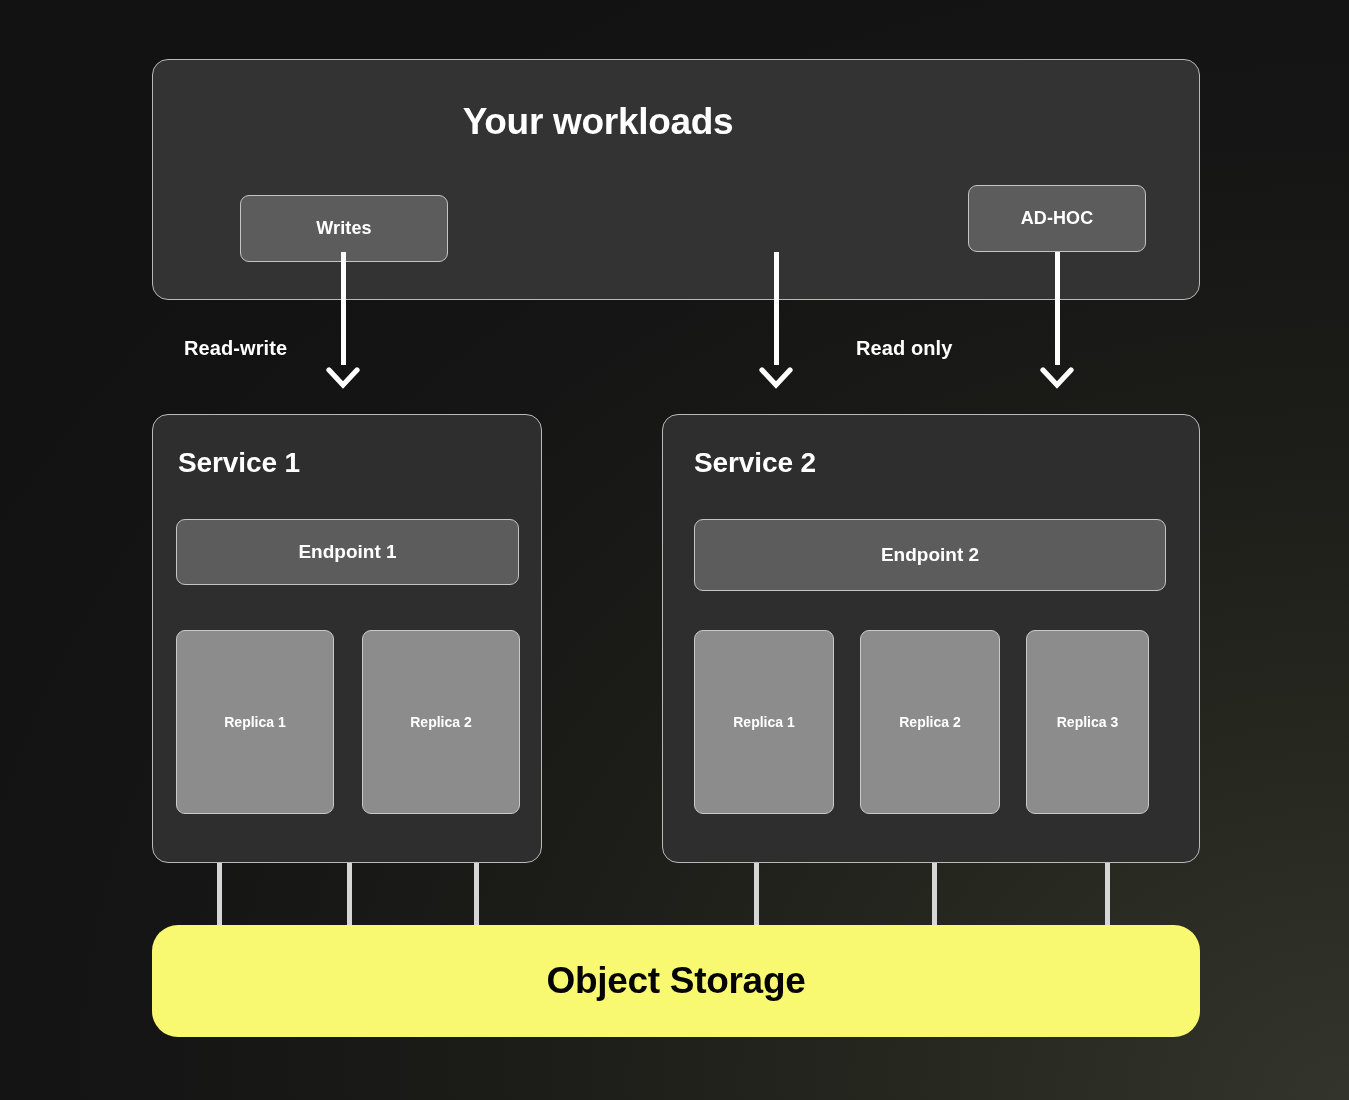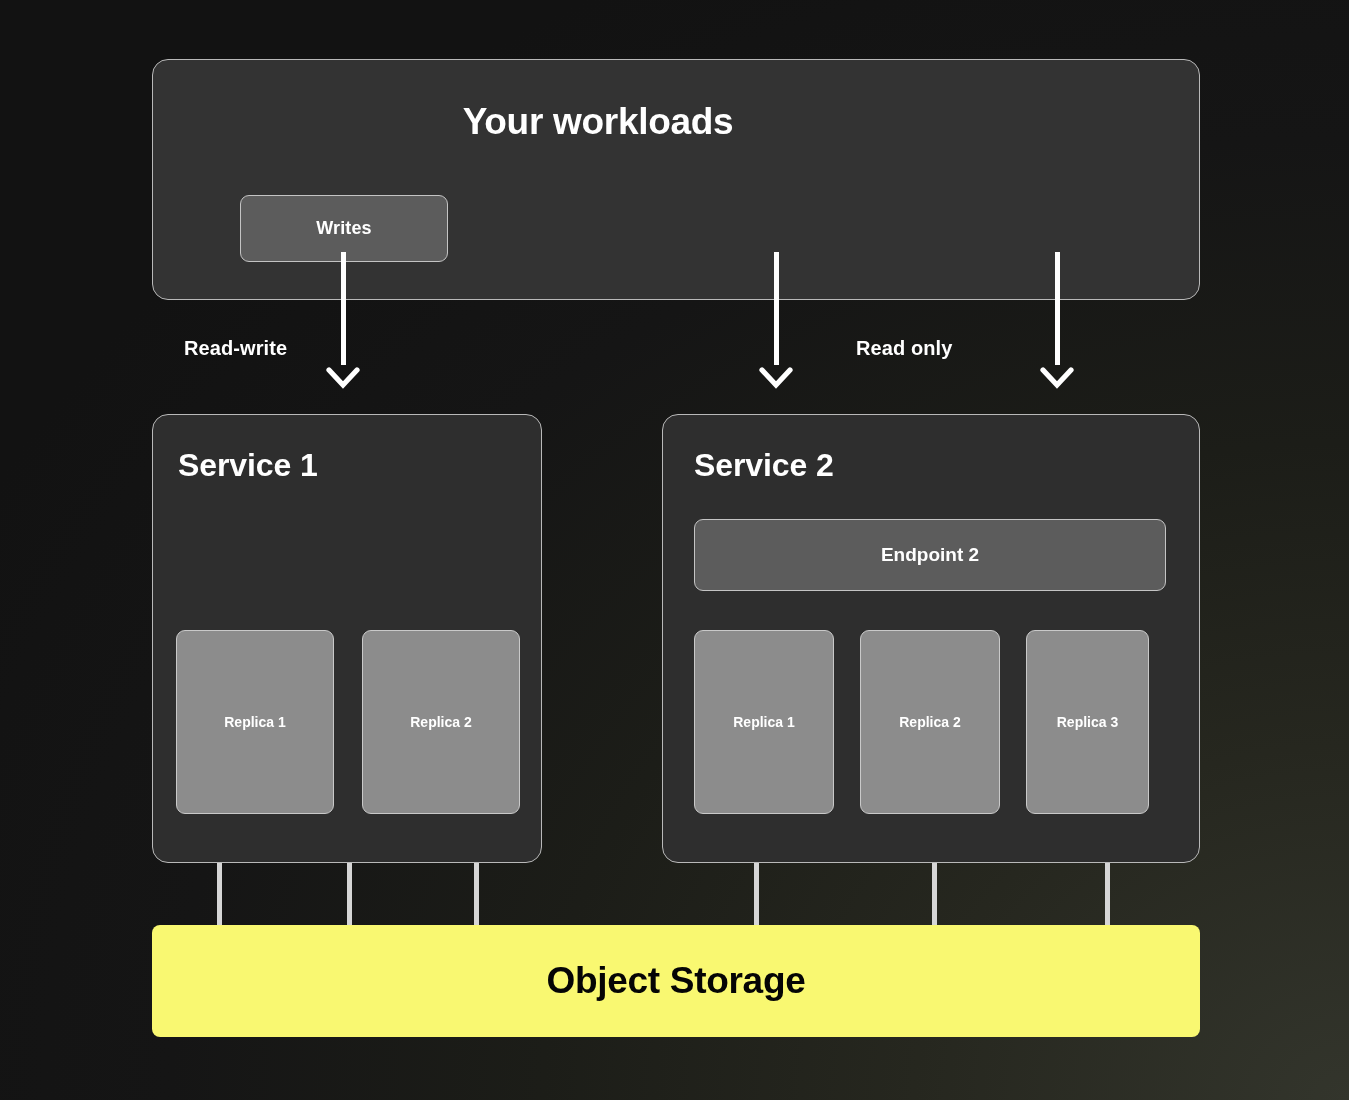--- a/index.html
+++ b/index.html
@@ -81,21 +81,21 @@
   .service-panel {
     background: #2e2e2e;
     border: 1px solid #b9b9b9;
     border-radius: 16px;
   }
   #service1-panel { left: 152px; top: 414px; width: 390px; height: 449px; }
   #service2-panel { left: 662px; top: 414px; width: 538px; height: 449px; }
 
   .service-title {
     color: #ffffff;
-    font-size: 32px;
+    font-size: 28px;
     font-weight: 700;
     letter-spacing: -0.1px;
   }
   #service1-title { left: 178px; top: 447px; }
   #service2-title { left: 694px; top: 447px; }
 
   .endpoint {
     background: #5c5c5c;
     border: 1px solid #c4c4c4;
     border-radius: 9px;
@@ -132,21 +132,21 @@
     background: #d6d6d6;
     width: 5px;
     top: 863px;
     height: 63px;
   }
 
   
   #object-storage {
     left: 152px; top: 925px; width: 1048px; height: 112px;
     background: #f9f871;
-    border-radius: 8px;
+    border-radius: 26px;
     display: flex;
     align-items: center;
     justify-content: center;
   }
   #object-storage-label {
     color: #050505;
     font-size: 37px;
     font-weight: 700;
     letter-spacing: -0.3px;
   }
@@ -156,20 +156,21 @@
 
 <div id="stage">
 
   <div class="abs panel" id="workloads-panel"></div>
 
   <div class="abs" id="workloads-title">Your workloads</div>
 
   <div class="abs chip" id="chip-writes">Writes</div>
 
 
+  <div class="abs chip" id="chip-adhoc">AD-HOC</div>
 
   <div class="abs arrow-line" style="left:341px; top:252px; height:113px;"></div>
   <div class="abs arrow-head" style="left:326px; top:358px;">
     <svg width="34" height="34" viewBox="0 0 34 34" aria-hidden="true">
       <path d="M3 12 L17 27 L31 12" fill="none" stroke="#ffffff" stroke-width="5.2" stroke-linecap="round" stroke-linejoin="miter"></path>
     </svg>
   </div>
 
   <div class="abs arrow-line" style="left:774px; top:252px; height:113px;"></div>
   <div class="abs arrow-head" style="left:759px; top:358px;">
@@ -186,20 +187,21 @@
   </div>
 
   <div class="abs edge-label" id="label-read-write">Read-write</div>
 
   <div class="abs edge-label" id="label-read-only">Read only</div>
 
   <div class="abs service-panel" id="service1-panel"></div>
 
   <div class="abs service-title" id="service1-title">Service 1</div>
 
+  <div class="abs endpoint" id="endpoint1">Endpoint 1</div>
 
   <div class="abs replica" id="s1-replica-1">Replica 1</div>
 
   <div class="abs replica" id="s1-replica-2">Replica 2</div>
 
   <div class="abs service-panel" id="service2-panel"></div>
 
   <div class="abs service-title" id="service2-title">Service 2</div>
 
   <div class="abs endpoint" id="endpoint2">Endpoint 2</div>

